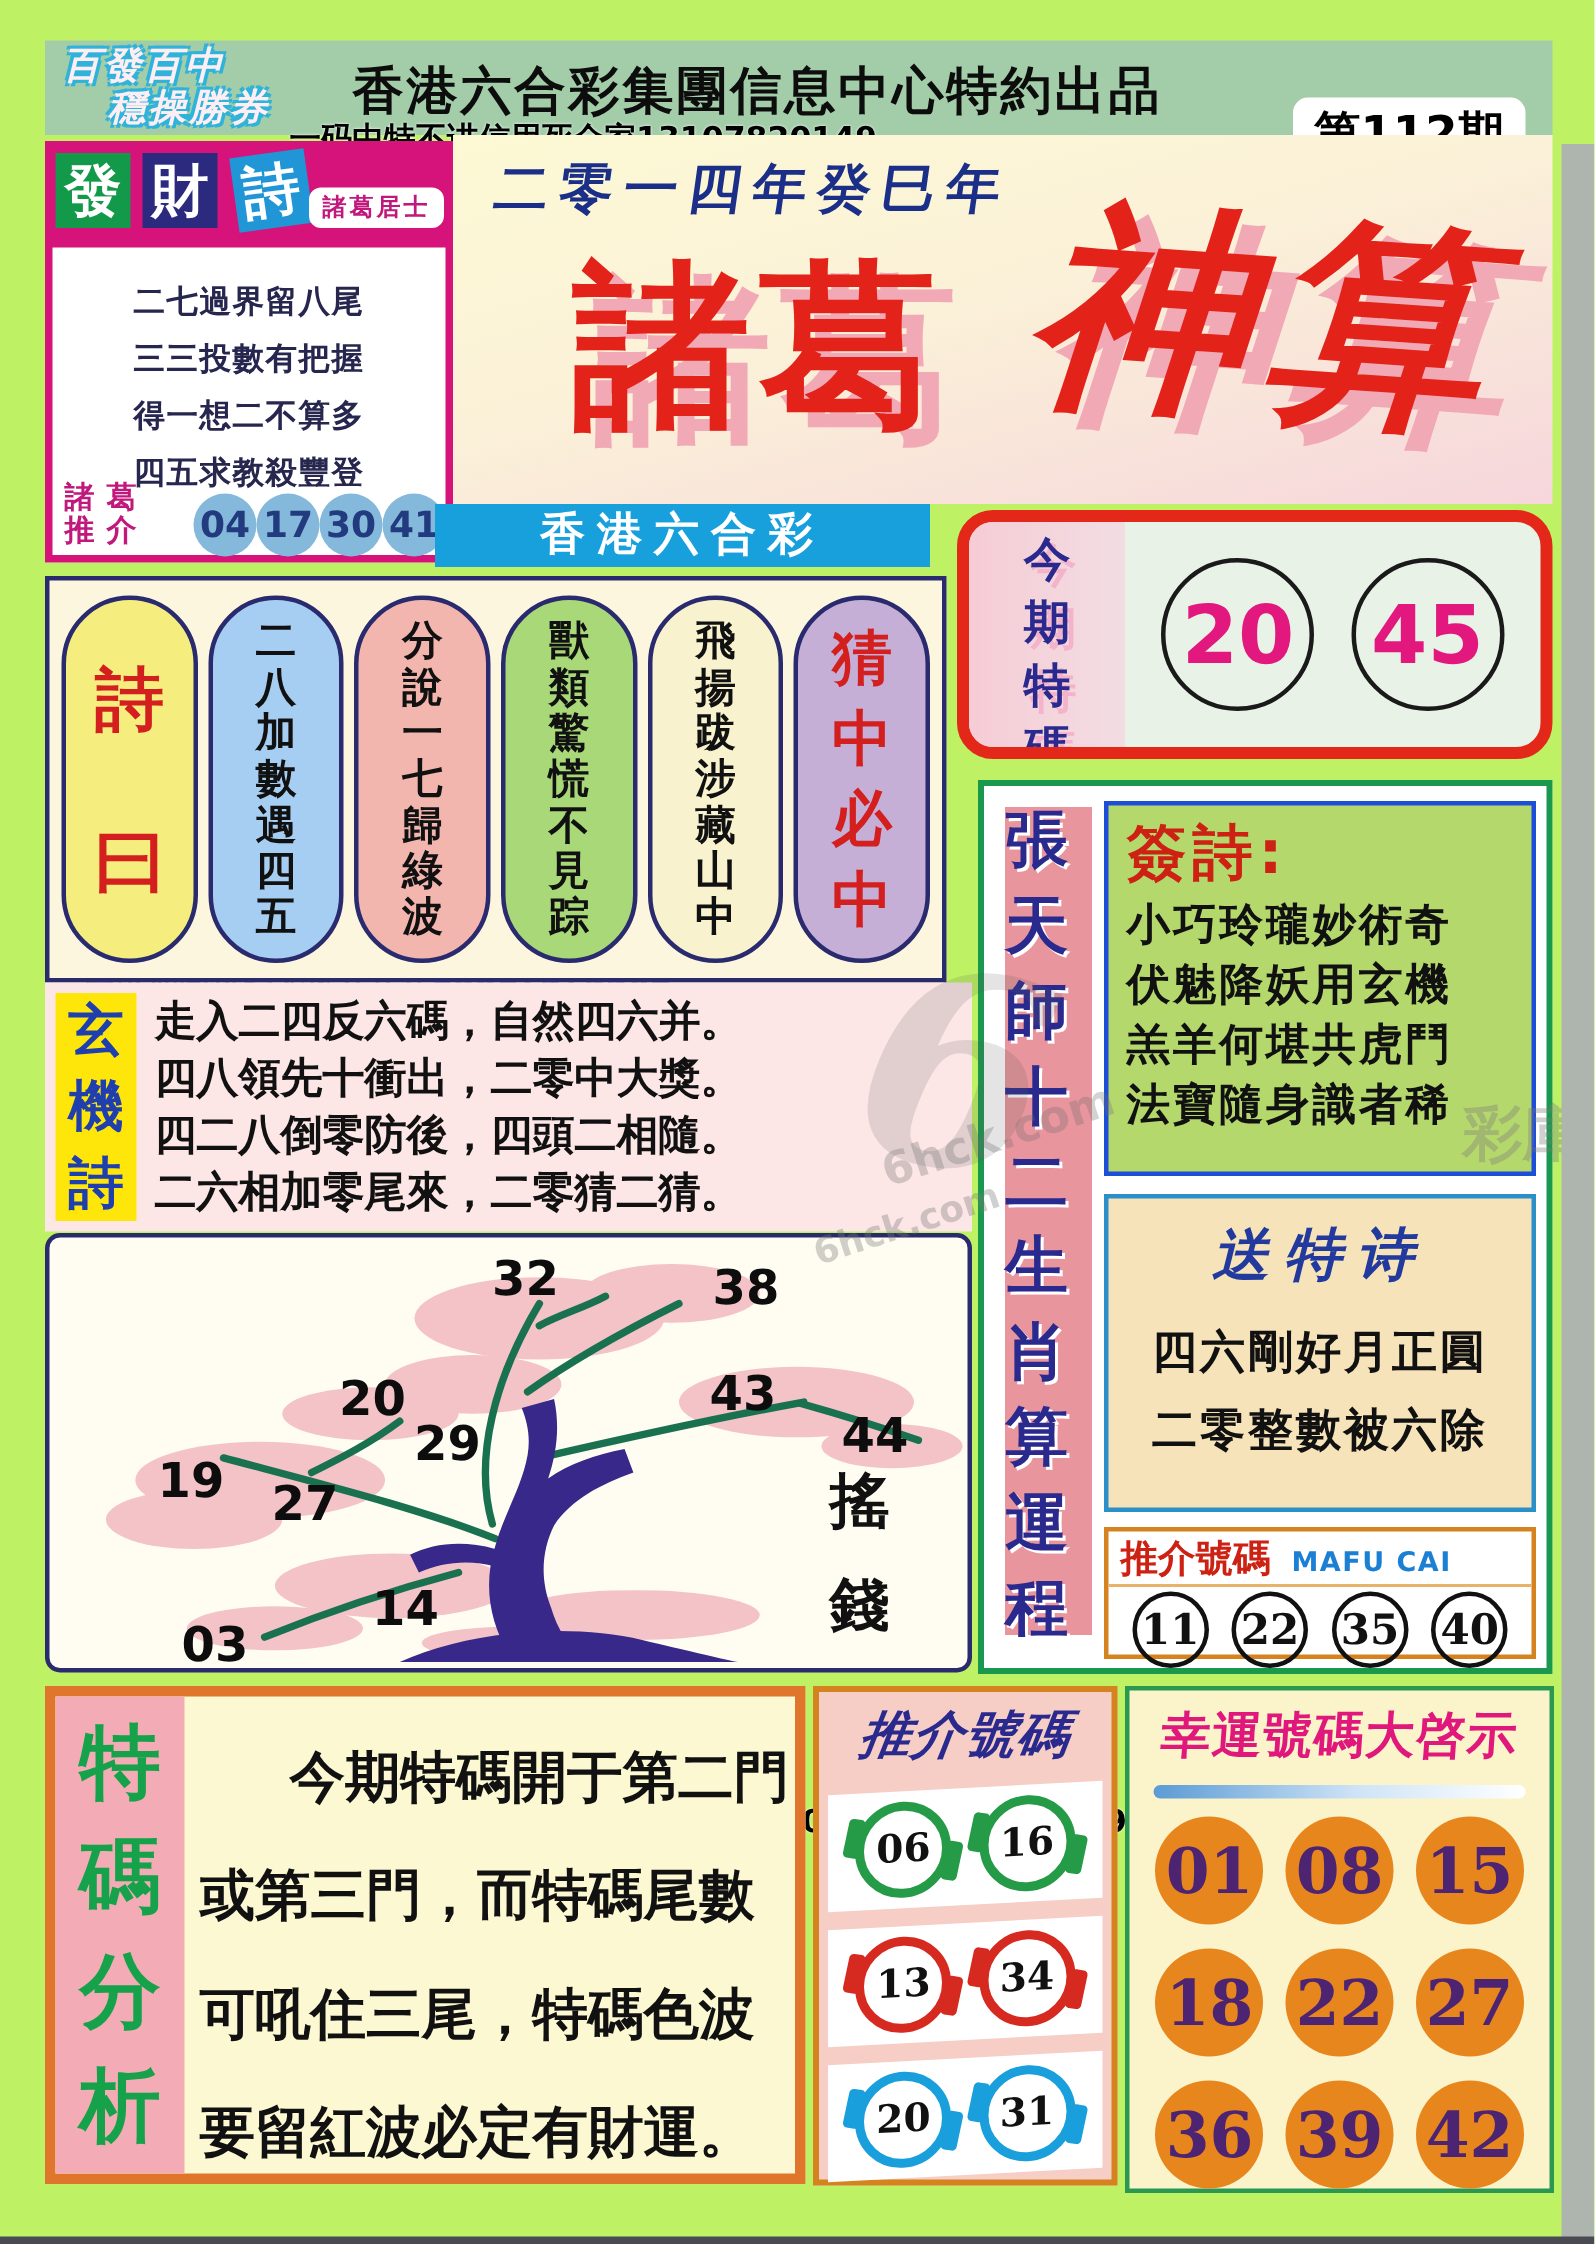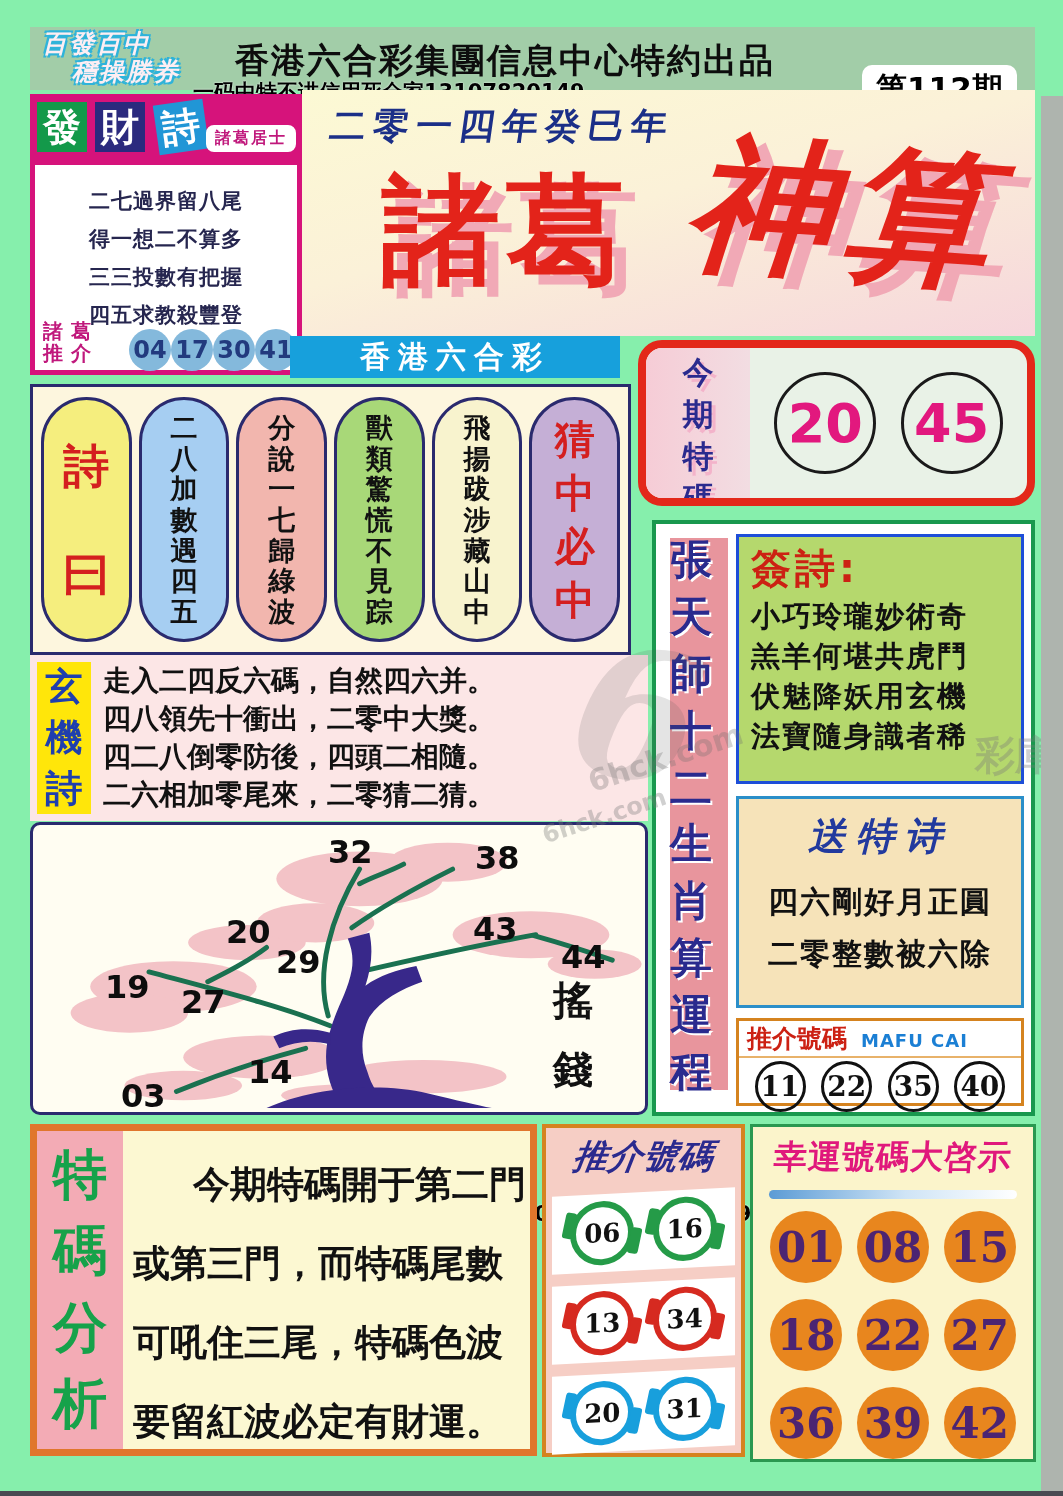--- a/index.html
+++ b/index.html
@@ -1,16 +1,16 @@
 <!DOCTYPE html>
 <html><head>
 <meta charset="utf-8">
 <style>
   html,body{margin:0;padding:0;background:#fff;}
-  .page{position:relative;width:1063px;height:1496px;background:#86efac;overflow:hidden;
+  .page{position:relative;width:1063px;height:1496px;background:#bef264;overflow:hidden;
         font-family:"DejaVu Sans",sans-serif;color:#111;text-decoration:underline;}
 
   
   .top-strip{position:absolute;left:30px;top:27px;width:1005px;height:63px;background:#a2cda8;}
   .slogan{position:absolute;left:12px;top:3px;font-style:italic;font-weight:800;font-size:25px;
           color:#fdeef3;letter-spacing:2px;line-height:28px;
           text-shadow:-2px -2px 0 #2fb3da,2px -2px 0 #2fb3da,-2px 2px 0 #2fb3da,2px 2px 0 #2fb3da;}
   .slogan .s2{margin-left:30px;}
   .main-head{position:absolute;left:205px;top:11px;font-size:34px;font-weight:800;color:#0d0d0d;letter-spacing:2px;}
   .issue-box{position:absolute;left:832px;top:6px;background:#fff;border-radius:10px;padding:3px 14px;
@@ -188,22 +188,22 @@
 
   <div class="facai-head">
     <span class="tile tile1">發</span>
     <span class="tile tile2">財</span>
     <span class="tile tile3">詩</span>
     <span class="author-badge">諸葛居士</span>
   </div>
   <div class="facai-box">
     <div class="facai-poem" id="facai-poem">
         <div>二七過界留八尾</div>
+        <div>三三投數有把握</div>
         <div>得一想二不算多</div>
-        <div>三三投數有把握</div>
         <div>四五求教殺豐登</div>
       </div>
     <div class="facai-rec">
       <div class="rec-label">
         <span>諸</span>
         <span>葛</span>
         <span>推</span>
         <span>介</span>
       </div>
       <div class="rec-nums" id="facai-nums">
@@ -360,22 +360,22 @@
         <div>生</div>
         <div>肖</div>
         <div>算</div>
         <div>運</div>
         <div>程</div>
       </div>
     <div class="qianshi">
       <div class="qs-title">簽詩:</div>
       <div class="qs-lines" id="qianshi-lines">
           <div>小巧玲瓏妙術奇</div>
+          <div>伏魅降妖用玄機</div>
           <div>羔羊何堪共虎鬥</div>
-          <div>伏魅降妖用玄機</div>
           <div>法寶隨身識者稀</div>
         </div>
     </div>
     <div class="songte">
       <div class="st-title">送特诗</div>
       <div class="st-lines" id="songte-lines">
           <div>四六剛好月正圓</div>
           <div>二零整數被六除</div>
         </div>
     </div>

